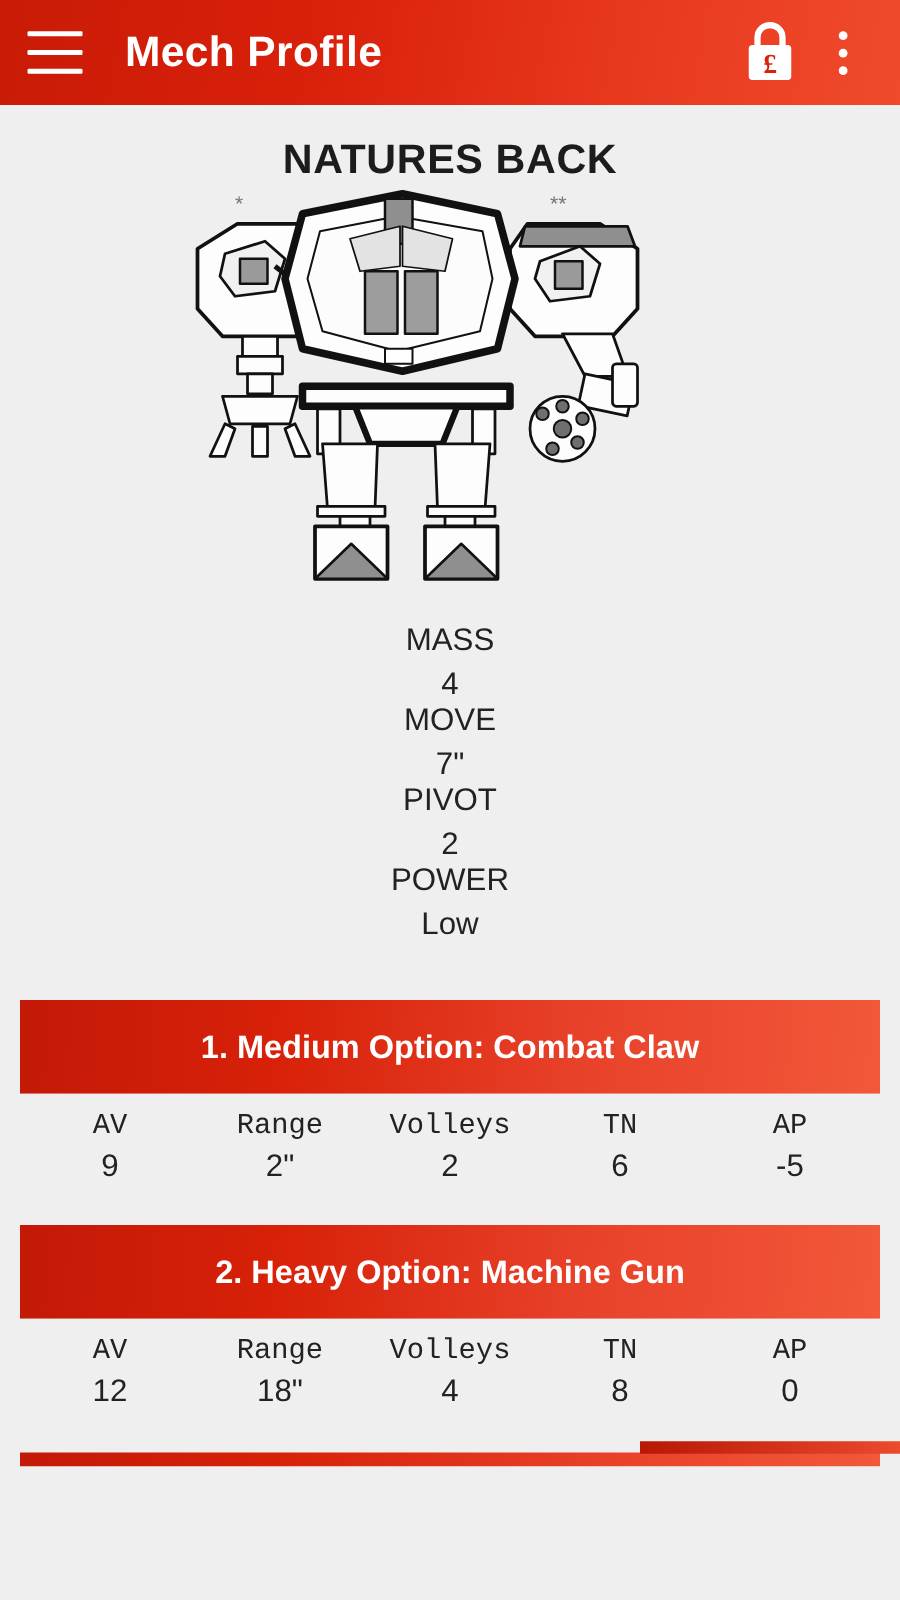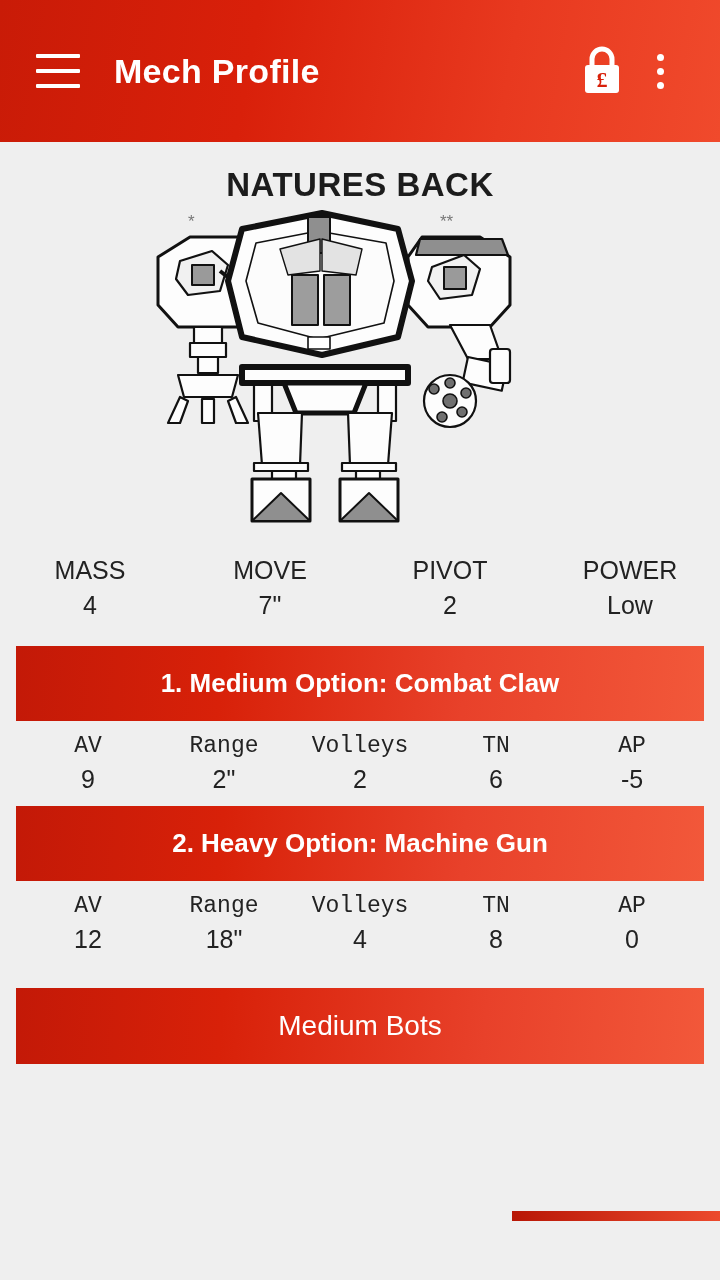--- a/index.html
+++ b/index.html
@@ -5,24 +5,24 @@
   * { box-sizing: border-box; margin: 0; padding: 0; }
   html, body {
     width: 720px; height: 1280px;
     font-family: "Liberation Sans", sans-serif;
     background: #efefef;
     overflow: hidden;
   }
 
   
   .appbar {
-    height: 142px;
+    height: 84px;
     background: linear-gradient(100deg, #c91b07 0%, #d9200a 35%, #e8391f 70%, #f04a2c 100%);
     display: flex; align-items: center;
-    padding: 0 36px;
+    padding: 0 22px;
     position: relative;
   }
   .hamburger {
     width: 44px; height: 34px;
     display: flex; flex-direction: column; justify-content: space-between;
     cursor: pointer;
     margin-right: 34px;
   }
   .hamburger span { display: block; height: 4px; background: #fff; border-radius: 1px; }
   .appbar-title {
@@ -47,35 +47,36 @@
     padding-top: 24px;
     letter-spacing: .5px;
   }
 
   .mech-art { height: 340px; display: flex; align-items: center; justify-content: center; }
 
   
   .stats-row {
     display: flex;
     padding: 12px 0 22px 0;
+    flex-direction: column;
   }
   .stat { flex: 1; text-align: center; }
   .stat .label { font-size: 25px; color: #222; }
   .stat .value { font-size: 25px; color: #222; margin-top: 6px; }
 
   
   .section { padding: 0 16px; }
   .weapon-header {
     background: linear-gradient(95deg, #c31907 0%, #d82109 30%, #e8412a 65%, #f2583a 100%);
     color: #fff;
     font-size: 26px;
     font-weight: bold;
     text-align: center;
     padding: 22px 10px;
-    margin-top: 4px;
+    margin-top: 24px;
   }
   .weapon-stats {
     display: flex;
     padding: 12px 4px 8px 4px;
     background: #efefef;
   }
   .wstat { flex: 1; text-align: center; }
   .wstat .label { font-size: 23px; color: #222; font-family: Liberation Mono, monospace; }
   .wstat .value { font-size: 25px; color: #222; margin-top: 6px; }
   .weapon-desc {

